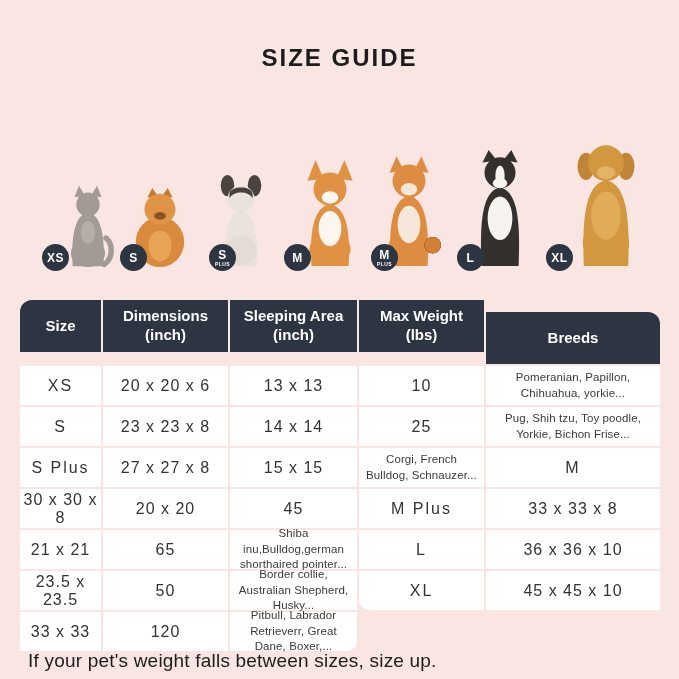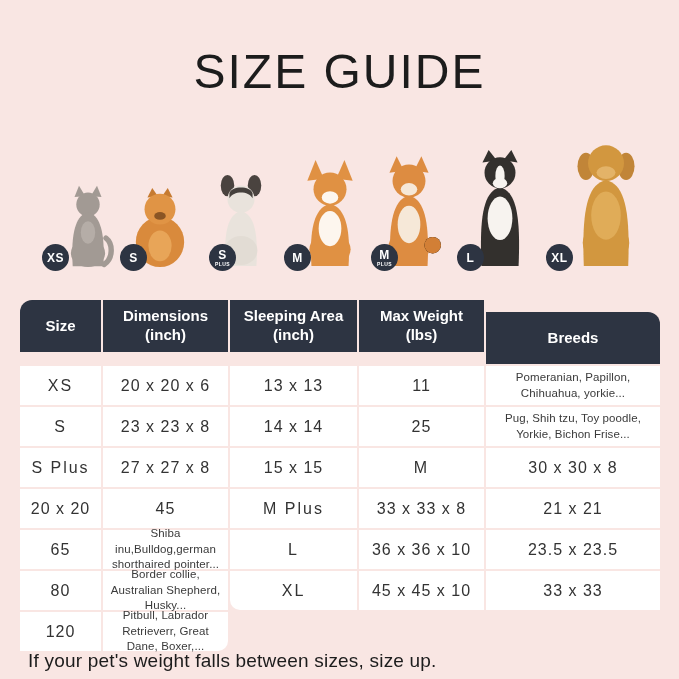--- a/index.html
+++ b/index.html
@@ -12,21 +12,21 @@
   *{box-sizing:border-box;margin:0;padding:0;}
   html,body{width:679px;height:679px;}
   body{
     position:relative;
     background:var(--bg);
     font-family:"Liberation Sans",sans-serif;
     overflow:hidden;
   }
   .title{
     position:absolute;top:44px;left:0;width:679px;
-    text-align:center;font-size:48px;font-weight:400;
+    text-align:center;font-size:24px;font-weight:700;
     letter-spacing:2px;color:var(--ink);
   }
   .animal{position:absolute;}
   .badge{
     position:absolute;width:27px;height:27px;border-radius:50%;
     background:var(--navy);color:#fff;
     display:flex;flex-direction:column;align-items:center;justify-content:center;
     font-weight:700;z-index:5;
   }
   .badge .main{font-size:12px;line-height:1;letter-spacing:.5px;}
@@ -183,48 +183,49 @@
 (inch)</div>
   <div class="th">Sleeping Area
 (inch)</div>
   <div class="th">Max Weight
 (lbs)</div>
   <div class="th last">Breeds</div>
 
   <div class="td size">XS</div>
   <div class="td">20 x 20 x 6</div>
   <div class="td">13 x 13</div>
-  <div class="td">11</div>
+  <div class="td">10</div>
   <div class="td breeds">Pomeranian, Papillon, Chihuahua, yorkie...</div>
 
   <div class="td size">S</div>
   <div class="td">23 x 23 x 8</div>
   <div class="td">14 x 14</div>
   <div class="td">25</div>
   <div class="td breeds">Pug, Shih tzu, Toy poodle, Yorkie, Bichon Frise...</div>
 
   <div class="td size">S Plus</div>
   <div class="td">27 x 27 x 8</div>
   <div class="td">15 x 15</div>
+  <div class="td breeds">Corgi, French Bulldog, Schnauzer...</div>
 
   <div class="td size">M</div>
   <div class="td">30 x 30 x 8</div>
   <div class="td">20 x 20</div>
   <div class="td">45</div>
 
   <div class="td size">M Plus</div>
   <div class="td">33 x 33 x 8</div>
   <div class="td">21 x 21</div>
   <div class="td">65</div>
   <div class="td breeds">Shiba inu,Bulldog,german shorthaired pointer...</div>
 
   <div class="td size">L</div>
   <div class="td">36 x 36 x 10</div>
   <div class="td">23.5 x 23.5</div>
-  <div class="td">80</div>
+  <div class="td">50</div>
   <div class="td breeds">Border collie, Australian Shepherd, Husky...</div>
 
   <div class="td size bl">XL</div>
   <div class="td">45 x 45 x 10</div>
   <div class="td">33 x 33</div>
   <div class="td">120</div>
   <div class="td breeds br">Pitbull, Labrador Retrieverr, Great Dane, Boxer,...</div>
 </div>
 
 <div class="footer">If your pet's weight falls between sizes, size up.</div>

